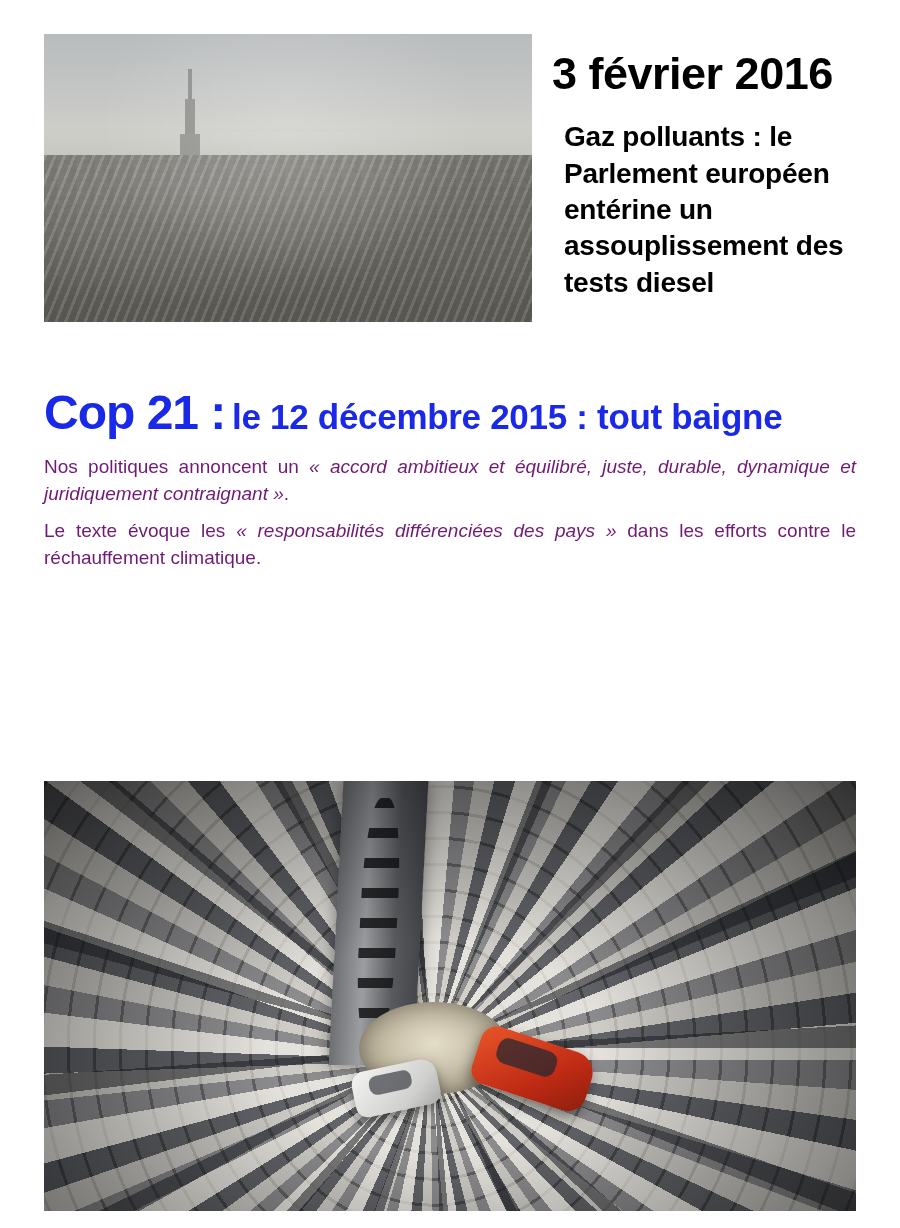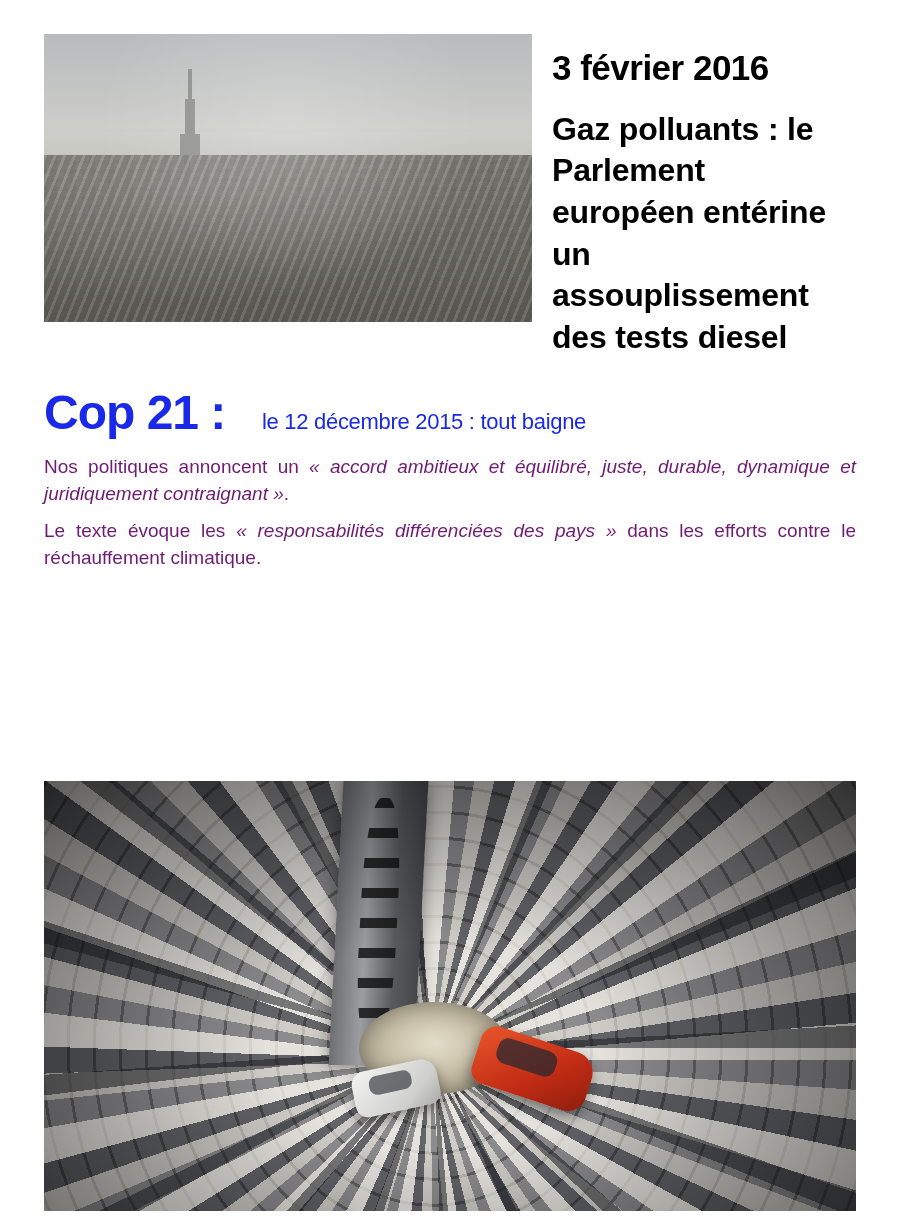--- a/index.html
+++ b/index.html
@@ -105,32 +105,32 @@
     inset: 0;
     background: radial-gradient(ellipse at 50% 30%, rgba(255,255,255,0.20), rgba(0,0,0,0) 55%);
     pointer-events: none;
   }
 
   .headline-col {
     flex: 1 1 auto;
     padding-top: 16px;
   }
   .headline-date {
-    font-size: 35px;
+    font-size: 45px;
     font-weight: bold;
     letter-spacing: -0.5px;
     line-height: 1.05;
     margin: 0 0 22px 0;
   }
   .headline-title {
-    font-size: 32px;
+    font-size: 28px;
     font-weight: bold;
     line-height: 1.30;
     letter-spacing: -0.2px;
-    margin: 0;
+    margin: 12px;
     max-width: 300px;
   }
 
   
   .section {
     position: absolute;
     left: 44px;
     width: 812px;
   }
   .section-blue { top: 388px; }
@@ -141,24 +141,23 @@
     line-height: 1.05;
     white-space: nowrap;
   }
   .sec-heading .big {
     font-size: 48px;
     font-weight: bold;
     letter-spacing: -1px;
     text-align: center;
   }
   .sec-heading .sub {
-    font-size: 22px;
-    font-weight: normal;
+    font-size: 35px;
+    font-weight: bold;
     letter-spacing: -0.3px;
-    margin-left: 30px;
   }
   .color-blue { color: #1a29e8; }
   .color-red  { color: #ff1111; }
 
   .para {
     font-size: 19px;
     line-height: 1.42;
     text-align: justify;
     margin: 0 0 10px 0;
     color: #701a75;

